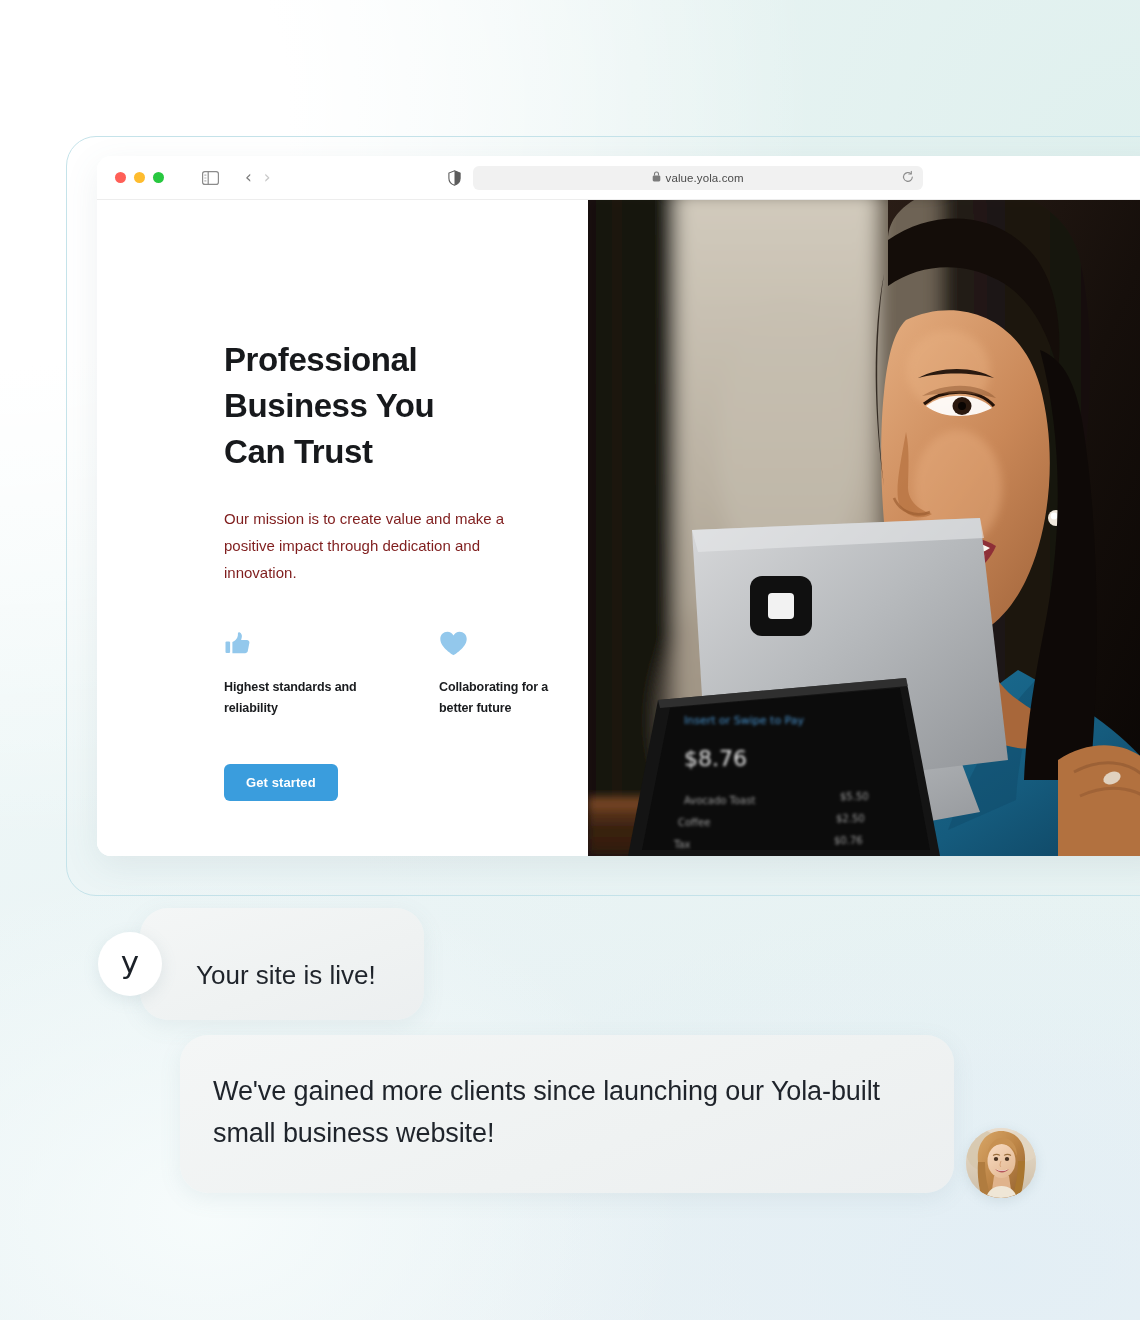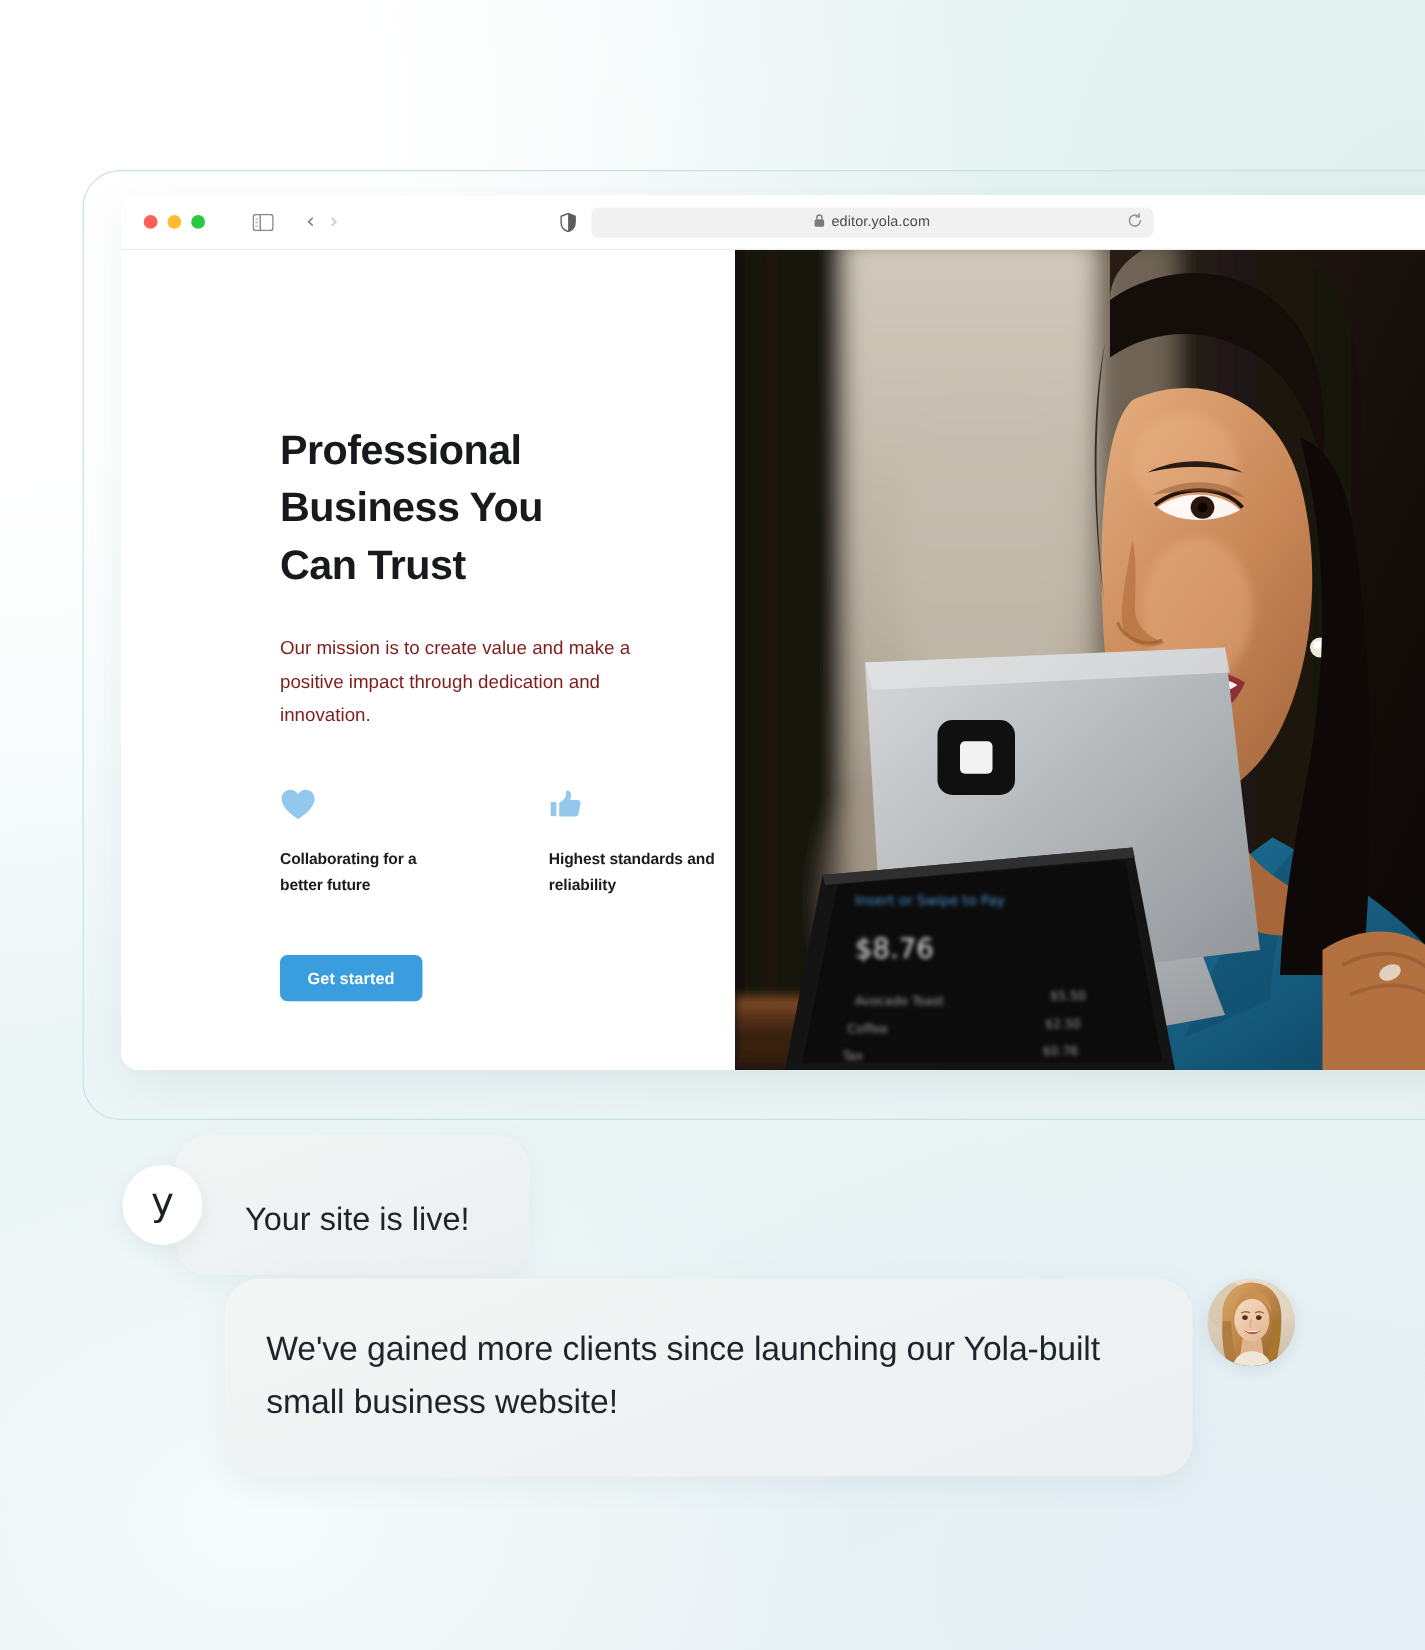--- a/index.html
+++ b/index.html
@@ -239,22 +239,23 @@
     font-size: 26px;
     line-height: 1.25;
     color: #1f242b;
     font-weight: 400;
     white-space: nowrap;
     margin-top: 23px;
   }
 
   .chat-row-2 {
     position: absolute;
-    left: 180px; top: 133px;
-    display: flex;
+    left: 180px; top: 145px;
+    display: flex;
+    align-items: flex-end;
   }
 
   .bubble-2 {
     width: 774px;
     padding: 36px 46px 38px 33px;
     border-radius: 28px;
   }
   .bubble-2 .bubble-text {
     font-size: 27px;
     line-height: 1.55;
@@ -315,56 +316,56 @@
     </div>
 
     <div class="url-bar">
       <span class="url-inner">
         <span class="lock-ico">
           <svg width="9" height="11" viewBox="0 0 9 11" fill="none">
             <rect x="0.7" y="4.4" width="7.6" height="6.0" rx="1.3" fill="#7b7b7b"></rect>
             <path d="M2.5 4.4 V3.0 A2.0 2.0 0 0 1 6.5 3.0 V4.4" stroke="#7b7b7b" stroke-width="1.1" fill="none"></path>
           </svg>
         </span>
-        <span class="url-text">editor.yola.com</span>
+        <span class="url-text">value.yola.com</span>
       </span>
       <span class="reload-ico">
         <svg width="12" height="13" viewBox="0 0 12 13" fill="none">
           <path d="M10.3 6.5 A4.4 4.4 0 1 1 8.9 3.2" stroke="#8d8d8d" stroke-width="1.15" fill="none" stroke-linecap="round"></path>
           <path d="M9.3 0.9 L9.3 3.5 L6.8 3.5" stroke="#8d8d8d" stroke-width="1.15" fill="none" stroke-linecap="round" stroke-linejoin="round"></path>
         </svg>
       </span>
     </div>
   </div>
 
   <div class="page-body">
 
     <div class="hero-left">
       <h1 class="hero-title">Professional Business You Can Trust</h1>
       <p class="hero-sub">Our mission is to create value and make a positive impact through dedication and innovation.</p>
 
       <div class="features">
-
-        <div class="feature">
-          <span class="feat-icon">
-            <svg width="29" height="27" viewBox="0 0 29 27" fill="none">
-              <path d="M14.5 25.2 C14.5 25.2 1.3 17.6 1.3 9.0 C1.3 4.9 4.5 1.8 8.4 1.8 C11.0 1.8 13.3 3.3 14.5 5.4 C15.7 3.3 18.0 1.8 20.6 1.8 C24.5 1.8 27.7 4.9 27.7 9.0 C27.7 17.6 14.5 25.2 14.5 25.2 Z" fill="#93c8ec"></path>
-            </svg>
-          </span>
-          <div class="feat-label">Collaborating for a better future</div>
-        </div>
 
         <div class="feature">
           <span class="feat-icon">
             <svg width="28" height="28" viewBox="0 0 28 28" fill="none">
               <rect x="1.5" y="11.5" width="4.6" height="11.5" rx="1.1" fill="#93c8ec"></rect>
               <path d="M8.4 23.2 V12.0 C10.6 11.2 12.2 9.6 13.3 7.4 C13.9 6.2 14.0 4.9 13.9 3.8 C13.8 2.7 14.8 2.0 15.8 2.5 C17.0 3.1 17.9 4.4 17.9 6.1 C17.9 7.3 17.6 8.6 17.1 9.9 H22.9 C24.5 9.9 25.7 11.3 25.4 12.8 L23.8 21.0 C23.5 22.3 22.4 23.2 21.1 23.2 Z" fill="#93c8ec"></path>
             </svg>
           </span>
           <div class="feat-label">Highest standards and reliability</div>
+        </div>
+
+        <div class="feature">
+          <span class="feat-icon">
+            <svg width="29" height="27" viewBox="0 0 29 27" fill="none">
+              <path d="M14.5 25.2 C14.5 25.2 1.3 17.6 1.3 9.0 C1.3 4.9 4.5 1.8 8.4 1.8 C11.0 1.8 13.3 3.3 14.5 5.4 C15.7 3.3 18.0 1.8 20.6 1.8 C24.5 1.8 27.7 4.9 27.7 9.0 C27.7 17.6 14.5 25.2 14.5 25.2 Z" fill="#93c8ec"></path>
+            </svg>
+          </span>
+          <div class="feat-label">Collaborating for a better future</div>
         </div>
 
       </div>
 
       <button class="cta-button">Get started</button>
     </div>
 
     <div class="hero-photo">
       <svg viewBox="0 0 584 656" preserveAspectRatio="xMidYMid slice">
         <defs>

